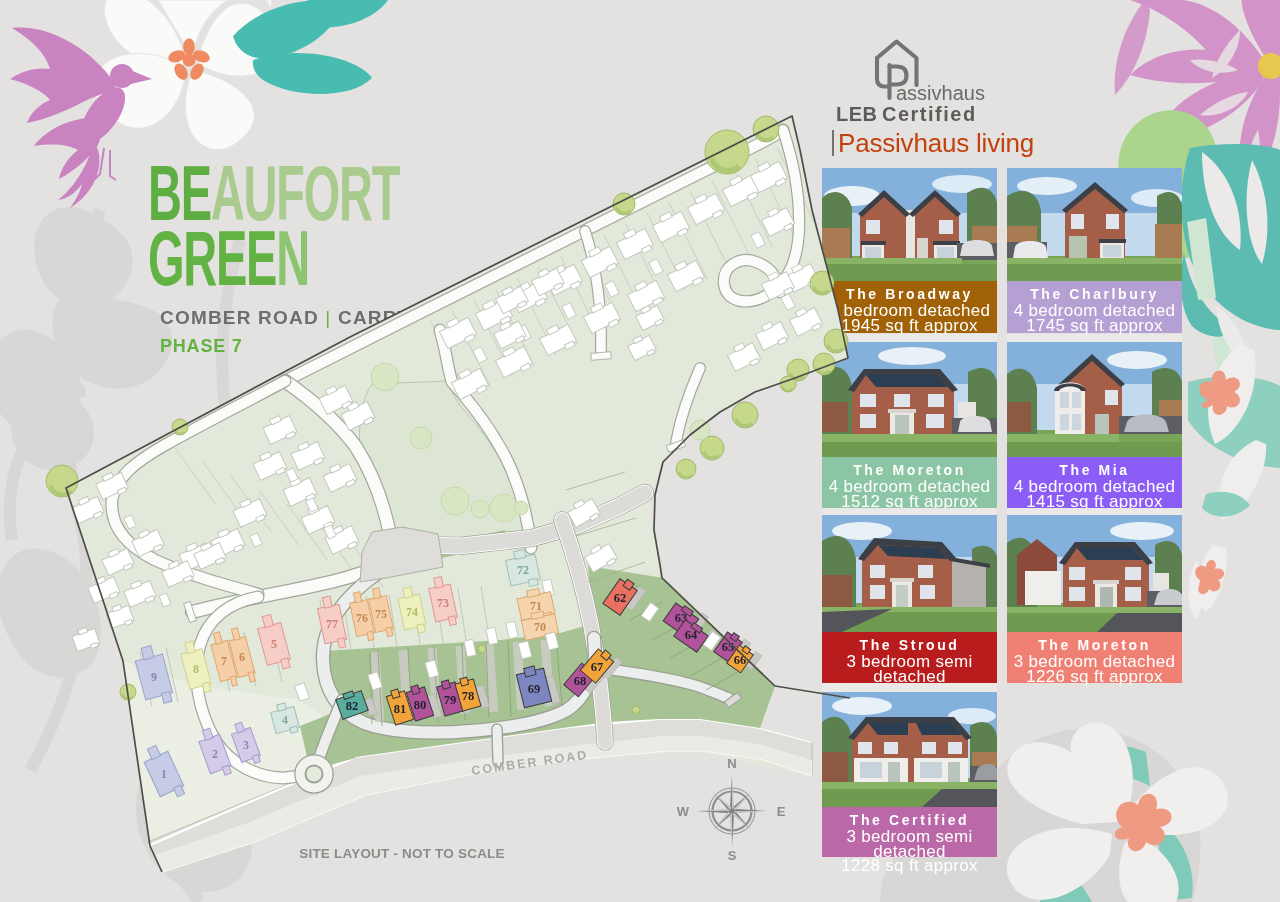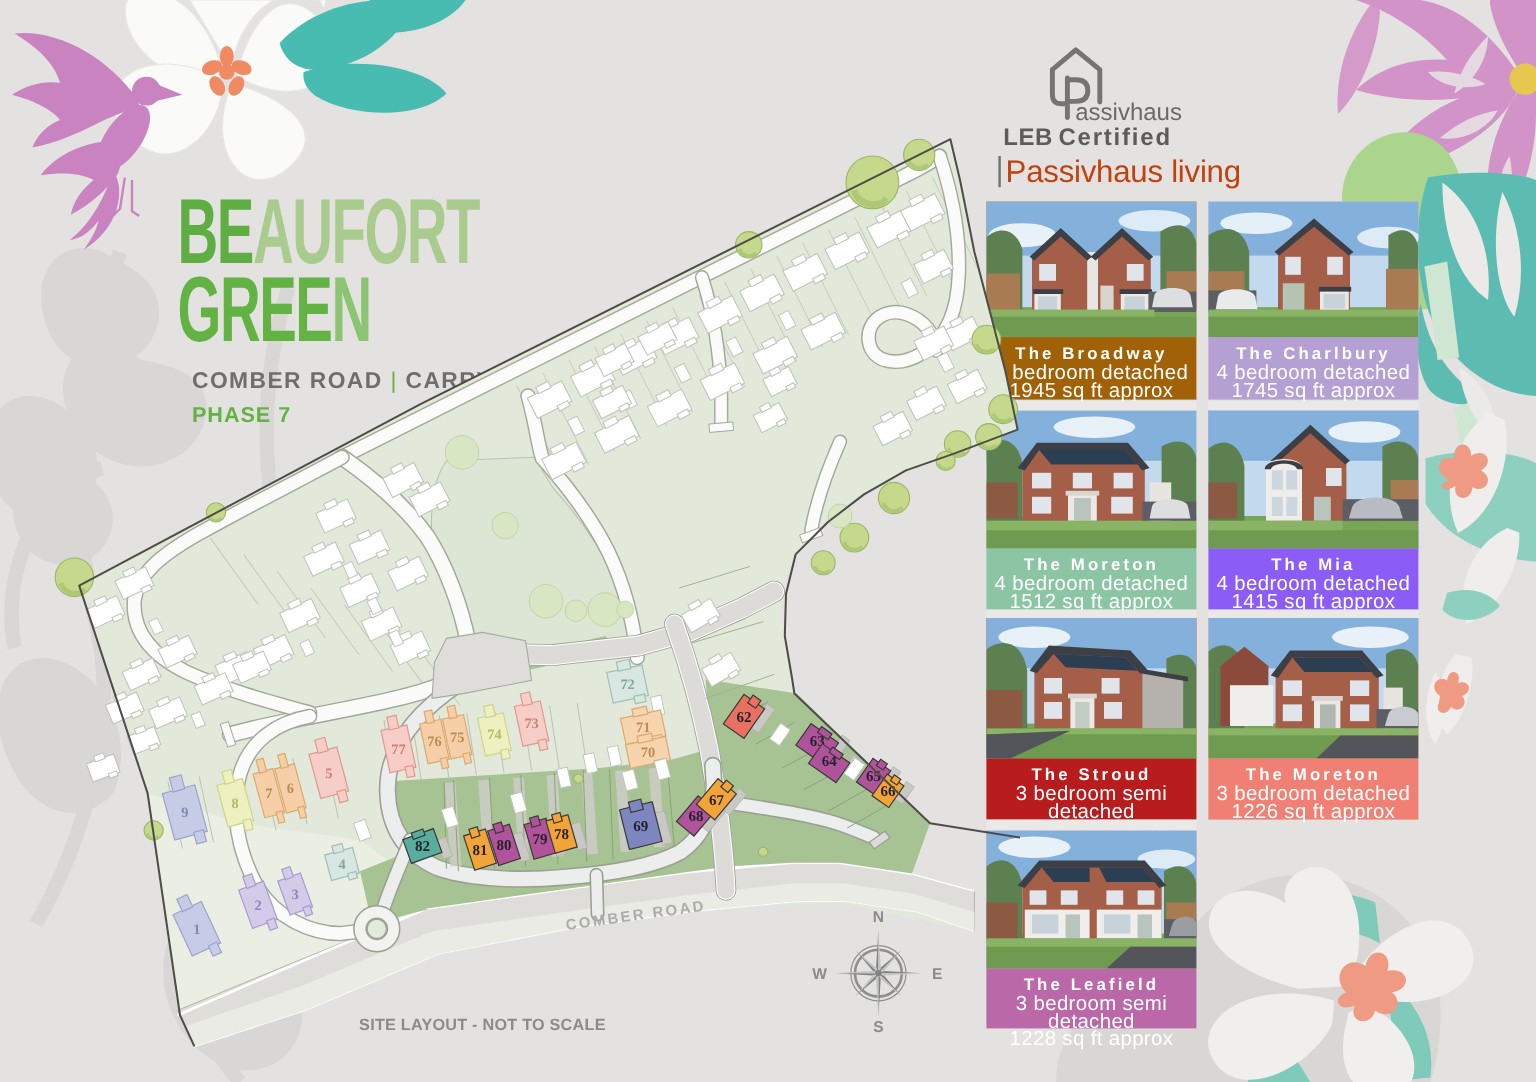--- a/index.html
+++ b/index.html
@@ -387,21 +387,21 @@
       <rect x="66" y="70" width="12" height="20" fill="#b9c4bc"></rect>
       <rect x="126" y="70" width="12" height="20" fill="#b9c4bc"></rect>
     </g>
     <rect x="148" y="74" width="27" height="16" fill="#5c5e63"></rect>
     <path d="M155,78 C158,70 175,70 175,78 L175,88 L152,88 Z" fill="#9a9da2"></path>
     <rect y="90" width="175" height="7" fill="#8ab465"></rect>
     <path d="M0,97 L175,97 L175,115 L0,115 Z" fill="#6f9b50"></path>
     <path d="M120,97 L175,97 L175,115 L100,115 Z" fill="#53555a"></path>
   </svg>
   <div class="cap" style="top:115px;">
-    <h3>The Leafield</h3>
+    <h3>The Certified</h3>
     <p>3 bedroom semi detached<br>1228 sq ft approx</p>
   </div>
 </div>
 
 <div class="abs" style="left:822px;top:333.5px;width:175px;height:8.5px;background:#ebe9e7"></div>
 <div class="abs" style="left:822px;top:508px;width:175px;height:7px;background:#ebe9e7"></div>
 <div class="abs" style="left:822px;top:683px;width:175px;height:9px;background:#ebe9e7"></div>
 <div class="abs" style="left:1007px;top:333.5px;width:175px;height:8.5px;background:#ebe9e7"></div>
 <div class="abs" style="left:1007px;top:508px;width:175px;height:7px;background:#ebe9e7"></div>
 

